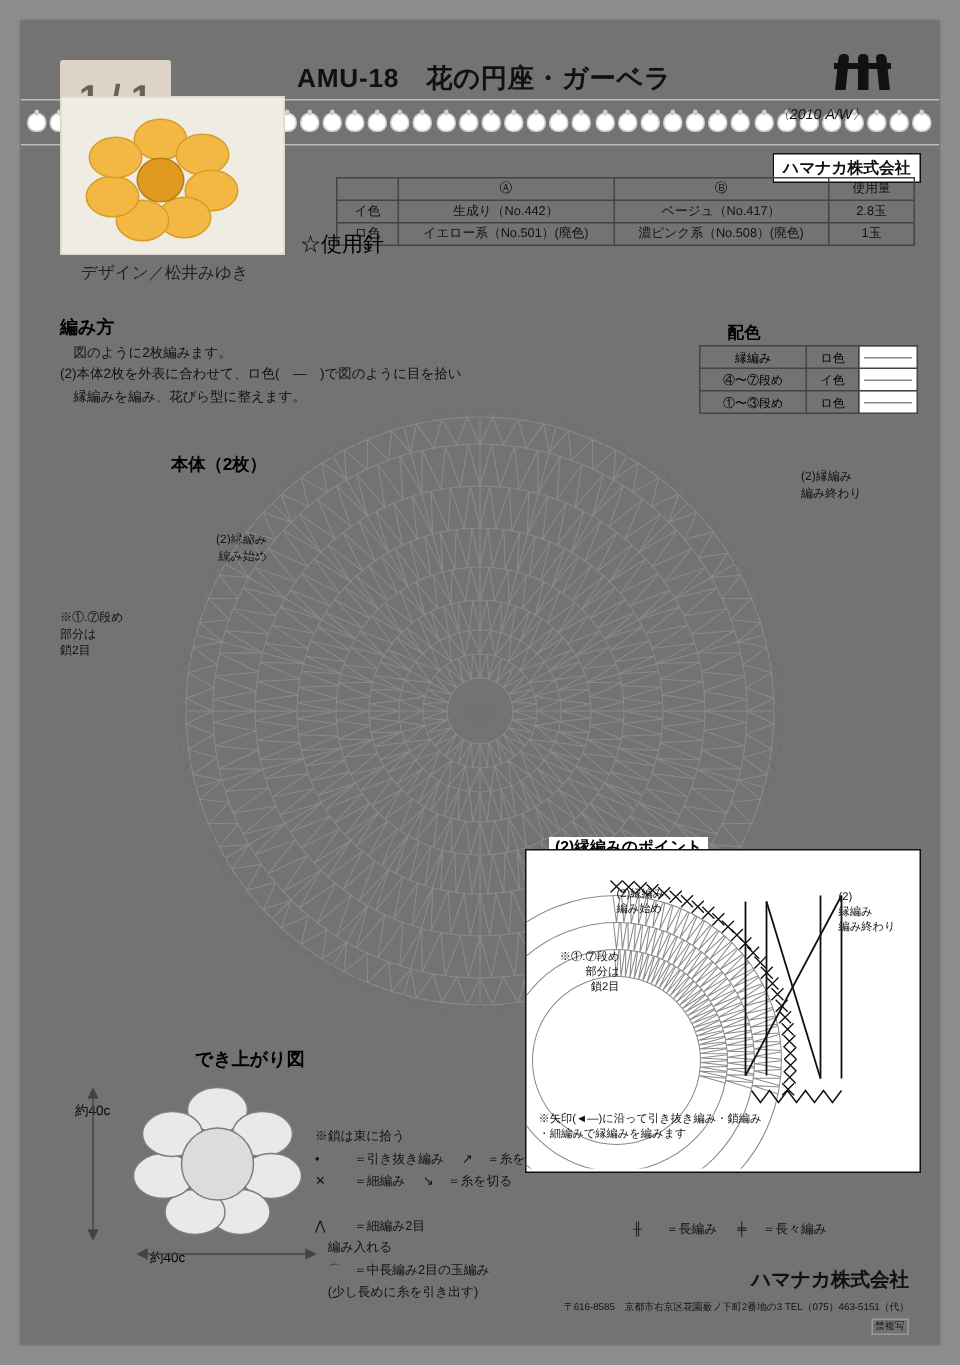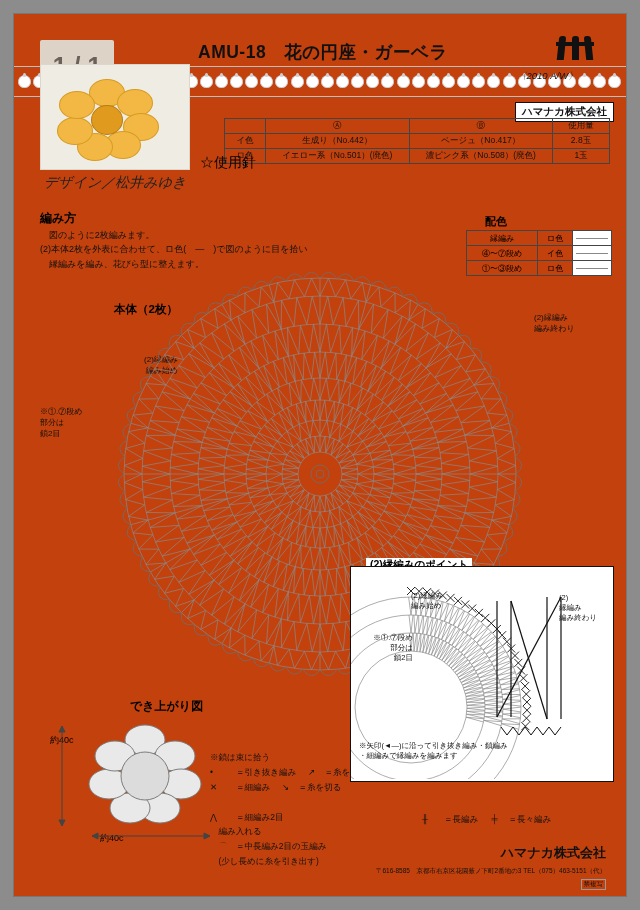--- a/index.html
+++ b/index.html
@@ -6,21 +6,21 @@
   body{
     width:640px;height:910px;
     background:#8c8c8c;
     font-family:"Liberation Sans", sans-serif;
     overflow:hidden;
   }
   .page{
     position:absolute;
     left:14px;top:14px;
     width:612px;height:882px;
-    background:#c2410c;
+    background:#737373;
     box-shadow:0 0 0 1px #777;
     overflow:hidden;
   }
   
   .topband{
     position:absolute;left:0;top:52px;width:612px;height:30px;
     overflow:hidden;
   }
   .topband .dots{
     position:absolute;left:0;top:6px;width:612px;height:18px;
@@ -71,21 +71,21 @@
   
   .photo{
     position:absolute;left:26px;top:50px;width:148px;height:104px;
     background:#efece4;border:1px solid #ddd6cc;overflow:hidden;
   }
   .photo .rug{
     position:absolute;left:14px;top:14px;width:112px;height:80px;
   }
   .petal{position:absolute;background:#f2b843;border:1px solid #d79c24;border-radius:50%;}
   .photo-caption{
-    position:absolute;left:30px;top:160px;font-size:14px;color:#222;font-style:italic;
+    position:absolute;left:40px;top:160px;font-size:11px;color:#222;
   }
   
   .spec{position:absolute;left:186px;top:78px;width:410px;font-size:9.5px;color:#111;line-height:1.5;}
   .spec .ln{display:block;white-space:nowrap;}
   .tbl{
     position:absolute;left:210px;top:104px;width:386px;
     border-collapse:collapse;font-size:8.5px;color:#111;
   }
   .tbl td,.tbl th{border:1px solid #444;padding:1px 3px;text-align:center;font-weight:normal;}
   .tbl .lbl{width:34px;}

